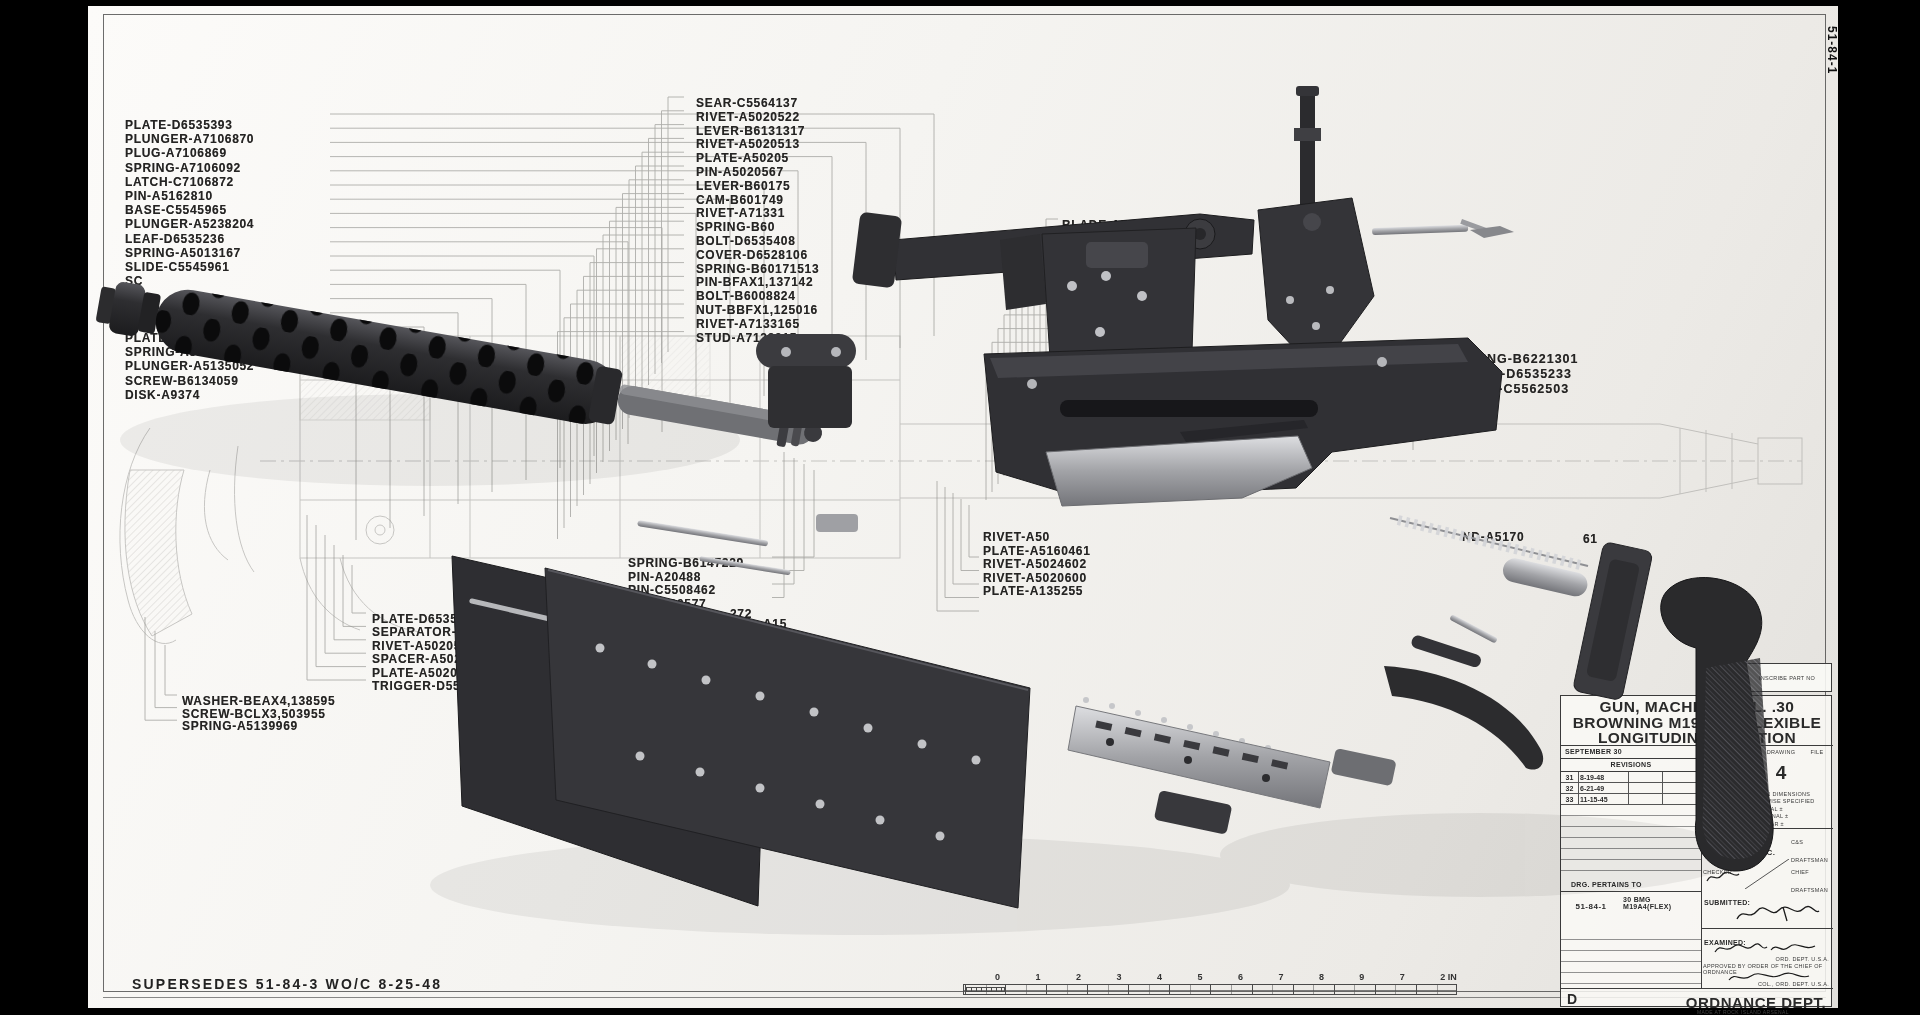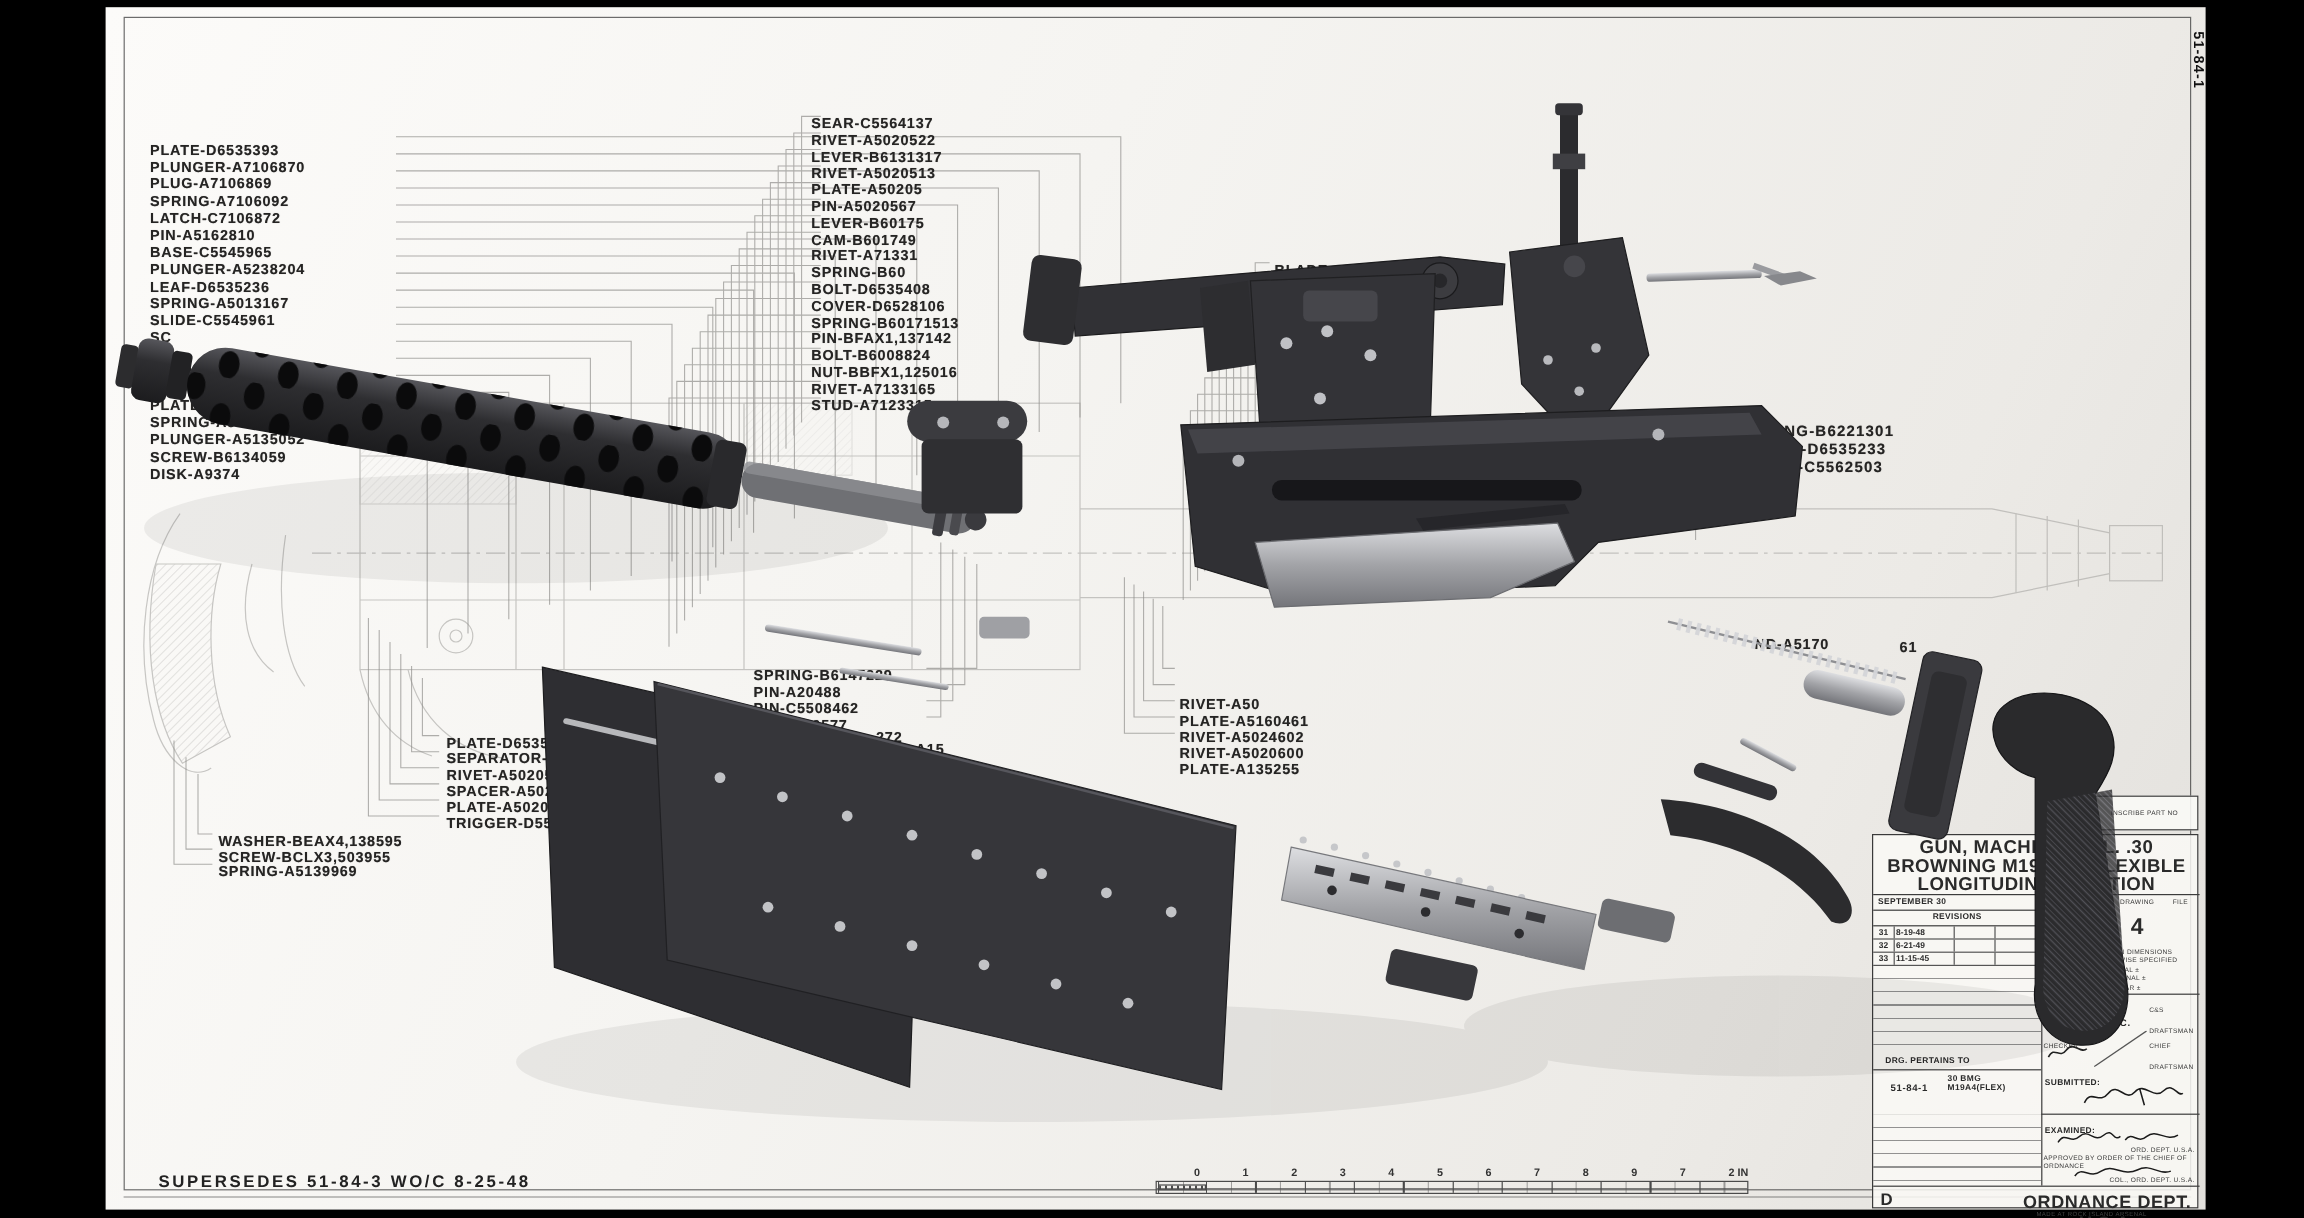--- a/index.html
+++ b/index.html
@@ -164,21 +164,21 @@
       <div class="lbl">SC</div>
       <div class="lbl">SC</div>
       <div class="lbl">PIN-B</div>
       <div class="lbl">RIVET-A502</div>
       <div class="lbl">PLATE-C5653469</div>
       <div class="lbl">SPRING-A5135053</div>
       <div class="lbl">PLUNGER-A5135052</div>
       <div class="lbl">SCREW-B6134059</div>
       <div class="lbl">DISK-A9374</div>
     </div>
-  <div class="lblgroup" style="left:588px;top:91px;line-height:13.8px">
+  <div class="lblgroup" style="left:608px;top:91px;line-height:13.8px">
 
   <div class="lbl">SEAR-C5564137</div>
       <div class="lbl">RIVET-A5020522</div>
       <div class="lbl">LEVER-B6131317</div>
       <div class="lbl">RIVET-A5020513</div>
       <div class="lbl">PLATE-A50205</div>
       <div class="lbl">PIN-A5020567</div>
       <div class="lbl">LEVER-B60175</div>
       <div class="lbl">CAM-B601749</div>
       <div class="lbl">RIVET-A71331</div>
@@ -212,21 +212,21 @@
       <div class="lbl">BARREL-D6535233</div>
       <div class="lbl">JACKET-C5562503</div>
     </div>
   <div class="lblgroup" style="left:540px;top:551px;line-height:13.5px">
 
   <div class="lbl">SPRING-B6147229</div>
       <div class="lbl">PIN-A20488</div>
       <div class="lbl">PIN-C5508462</div>
       <div class="lbl">PIN-5020577</div>
     </div>
-  <div class="lblgroup" style="left:895px;top:575px;line-height:13.5px">
+  <div class="lblgroup" style="left:895px;top:525px;line-height:13.5px">
 
   <div class="lbl">RIVET-A50</div>
       <div class="lbl">PLATE-A5160461</div>
       <div class="lbl">RIVET-A5024602</div>
       <div class="lbl">RIVET-A5020600</div>
       <div class="lbl">PLATE-A135255</div>
     </div>
   <div class="lblgroup" style="left:284px;top:607px;line-height:13.4px">
 
   <div class="lbl">PLATE-D6535392</div>

